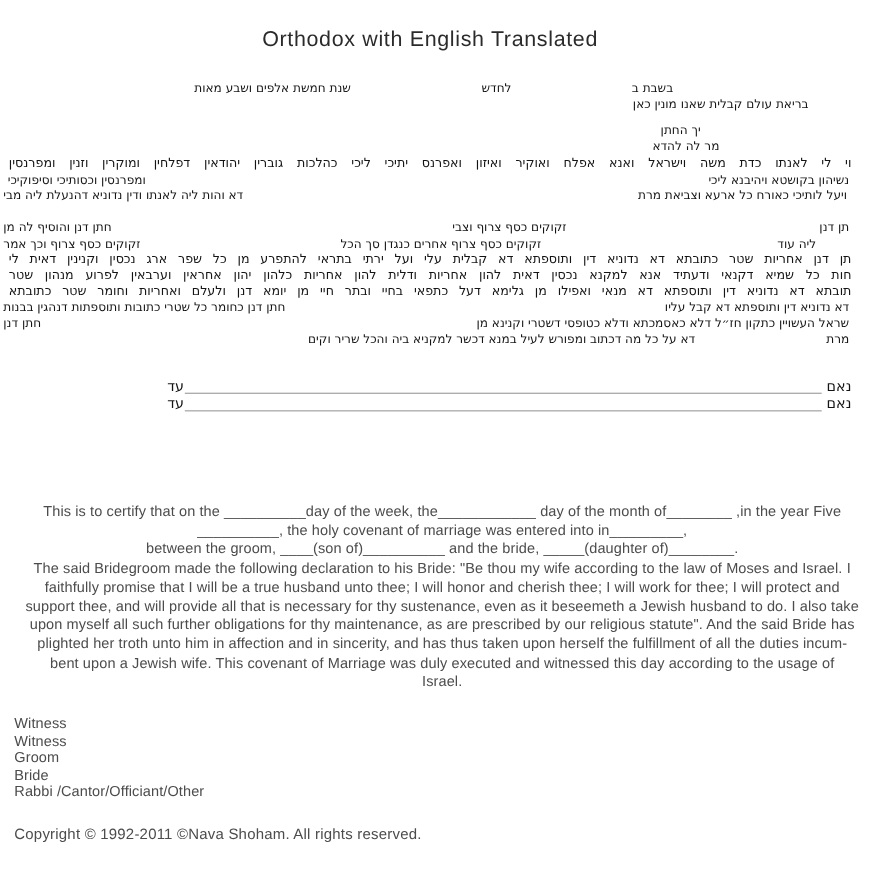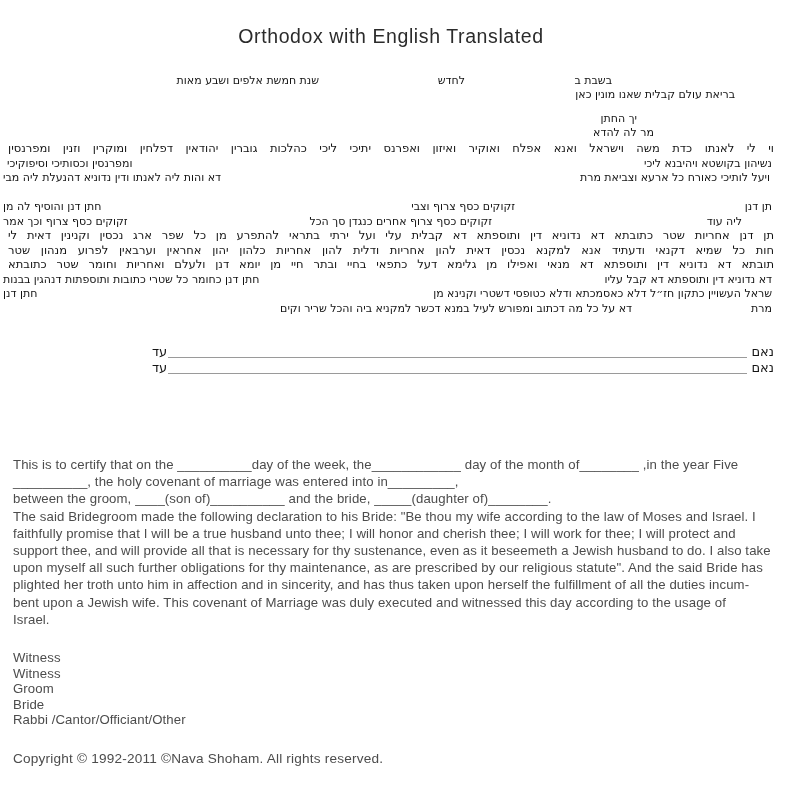--- a/index.html
+++ b/index.html
@@ -15,21 +15,21 @@
       text-align:justify;text-align-last:justify;}
   .he-span{position:absolute;direction:rtl;
       font-family:"DejaVu Serif","DejaVu Sans",serif;font-size:11.5px;line-height:13px;color:#141414;
       text-align:justify;text-align-last:justify;}
   .sig-row-label{position:absolute;direction:rtl;white-space:nowrap;
       font-family:"DejaVu Serif","DejaVu Sans",serif;font-size:13px;line-height:13px;color:#141414;}
   .sig-line{position:absolute;height:0;border-bottom:1px solid #9a9a9a;}
   
   .en-body{position:absolute;left:13px;top:456px;width:778px;
       font-size:13.2px;line-height:17.2px;color:#4c4c4c;letter-spacing:.1px;}
-  .en-body div{white-space:nowrap;}
+  .en-body div{white-space:nowrap;text-align:center;}
   .en-labels{position:absolute;left:13px;top:650px;
       font-size:13.2px;line-height:15.5px;color:#4c4c4c;letter-spacing:.1px;}
   .copyright{position:absolute;left:13px;top:751px;font-size:13.6px;color:#4c4c4c;letter-spacing:.2px;}
 </style>
 </head>
 <body>
 
 <div class="page">
 
   <div class="title">Orthodox with English Translated</div>

